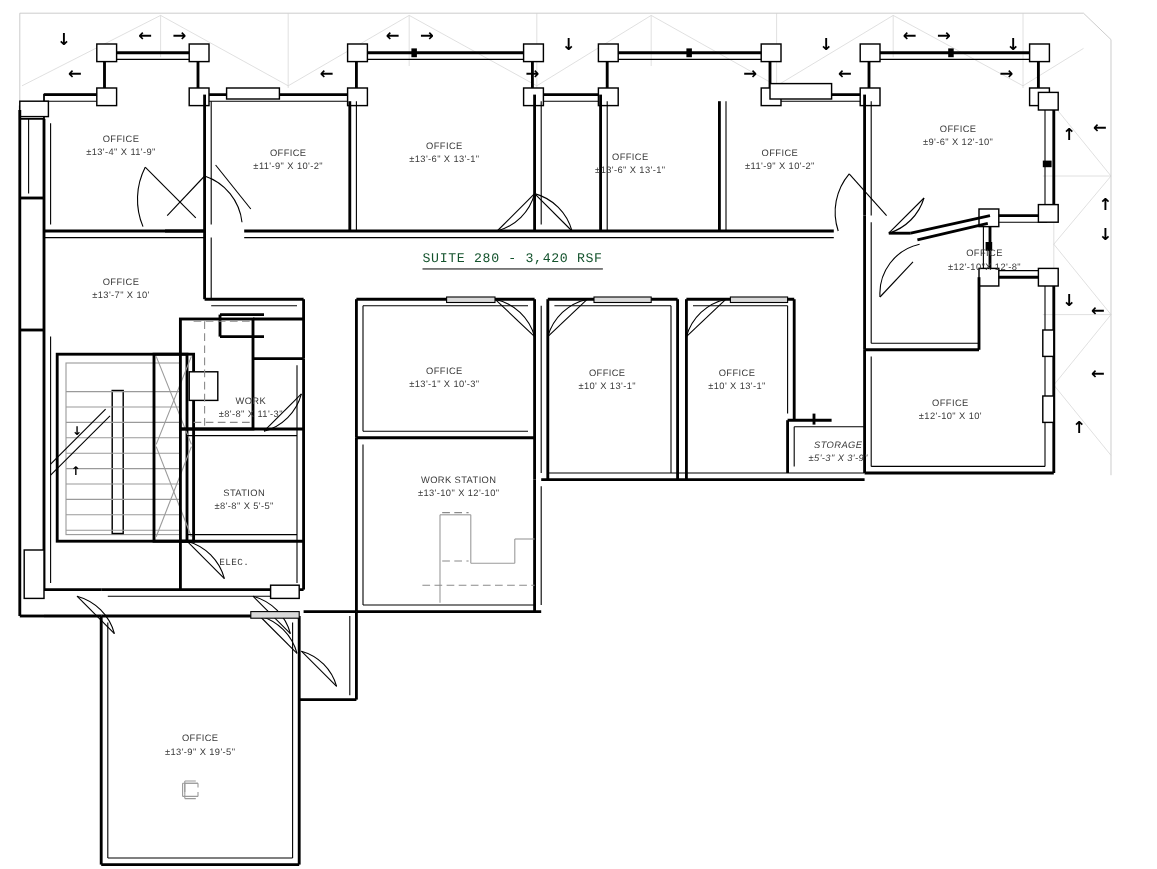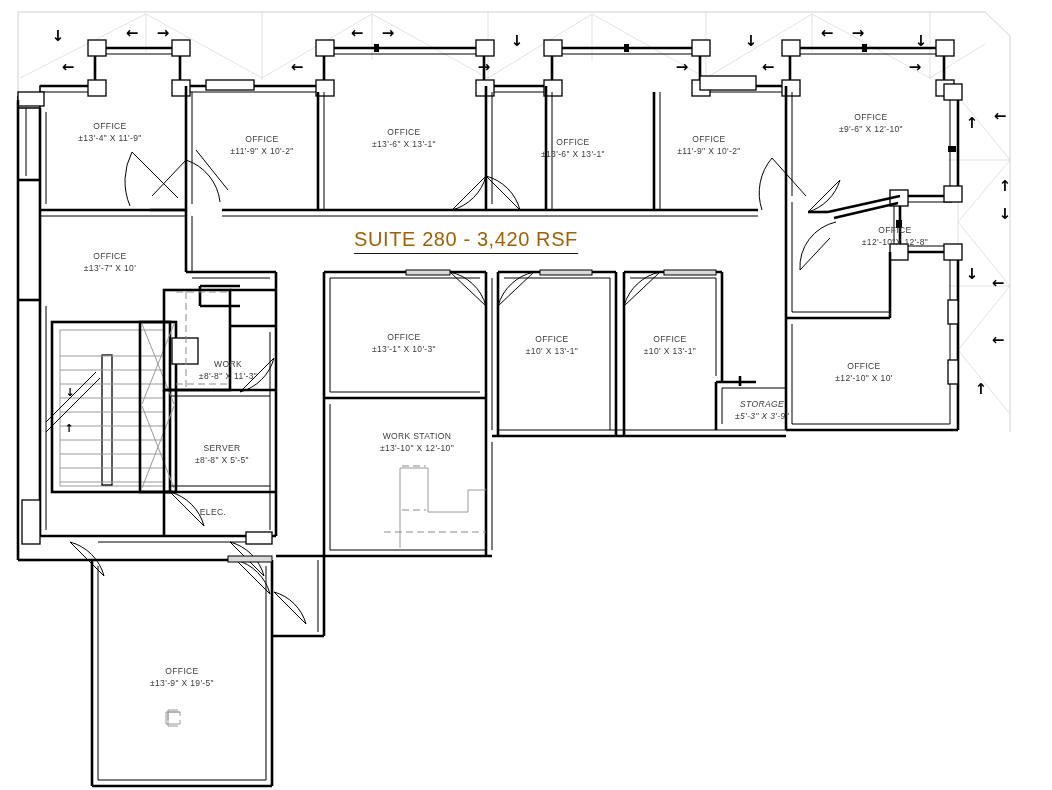--- a/index.html
+++ b/index.html
@@ -2,21 +2,21 @@
 <html><head>
 <meta charset="utf-8">
 <style>
   html,body{margin:0;padding:0;background:#ffffff;}
   body{font-family:"Liberation Sans", sans-serif;}
   #plan-root{position:relative;width:1052px;height:790px;background:#ffffff;overflow:hidden;}
   #plan-svg{position:absolute;left:0;top:0;width:1052px;height:790px;}
   .room-label{position:absolute;text-align:center;color:#3a3a3a;font-size:8.5px;line-height:1.45;letter-spacing:.35px;white-space:nowrap;transform:translateX(-50%);}
   .room-label .rl-name{display:block;}
   .room-label .rl-dim{display:block;}
-  #suite-title{position:absolute;font-size:20px;letter-spacing:.6px;color:#a16207;white-space:nowrap;transform:translateX(-50%);border-bottom:1.4px solid #1b1b1b;padding-bottom:2px;}
+  #suite-title{position:absolute;font-size:12px;letter-spacing:.6px;color:#14532d;white-space:nowrap;transform:translateX(-50%);border-bottom:1.4px solid #1b1b1b;padding-bottom:2px;font-family:Liberation Mono, monospace;}
   .arrow-glyph{position:absolute;font-size:15px;line-height:1;color:#000;transform:translate(-50%,-50%);font-family:"DejaVu Sans",sans-serif;font-weight:bold;}
 </style>
 </head>
 <body>
 
 <div id="plan-root">
 
   <svg id="plan-svg" viewBox="0 0 1052 790">
     <defs>
       <style>
@@ -426,21 +426,21 @@
       </div>
       <div class="room-label" style="left: 110px; top: 250px;">
         <span class="rl-name">OFFICE</span>
         <span class="rl-dim">±13'-7" X 10'</span>
       </div>
       <div class="room-label" style="left: 228px; top: 358px;">
         <span class="rl-name">WORK</span>
         <span class="rl-dim">±8'-8" X 11'-3"</span>
       </div>
       <div class="room-label" style="left: 222px; top: 442px;">
-        <span class="rl-name">SERVER</span>
+        <span class="rl-name">STATION</span>
         <span class="rl-dim">±8'-8" X 5'-5"</span>
       </div>
       <div class="room-label" style="left: 404px; top: 331px;">
         <span class="rl-name">OFFICE</span>
         <span class="rl-dim">±13'-1" X 10'-3"</span>
       </div>
       <div class="room-label" style="left: 552px; top: 333px;">
         <span class="rl-name">OFFICE</span>
         <span class="rl-dim">±10' X 13'-1"</span>
       </div>
@@ -449,21 +449,21 @@
         <span class="rl-dim">±10' X 13'-1"</span>
       </div>
       <div class="room-label" style="left: 417px; top: 430px; text-align: center;">
         <span class="rl-name">WORK STATION</span>
         <span class="rl-dim">±13'-10" X 12'-10"</span>
       </div>
       <div class="room-label" style="left: 182px; top: 665px;">
         <span class="rl-name">OFFICE</span>
         <span class="rl-dim">±13'-9" X 19'-5"</span>
       </div>
-      <div class="room-label" style="left: 213px; top: 506px;">
+      <div class="room-label" style="left: 213px; top: 506px; font-family: Liberation Mono, monospace;">
         <span class="rl-name">ELEC.</span>
       </div>
     </div>
   <div id="arrow-layer">
       <span class="arrow-glyph" style="left: 58px; top: 36px;">↓</span>
       <span class="arrow-glyph" style="left: 68px; top: 67px;">←</span>
       <span class="arrow-glyph" style="left: 132px; top: 33px;">←</span>
       <span class="arrow-glyph" style="left: 163px; top: 33px;">→</span>
       <span class="arrow-glyph" style="left: 297px; top: 67px;">←</span>
       <span class="arrow-glyph" style="left: 357px; top: 33px;">←</span>

